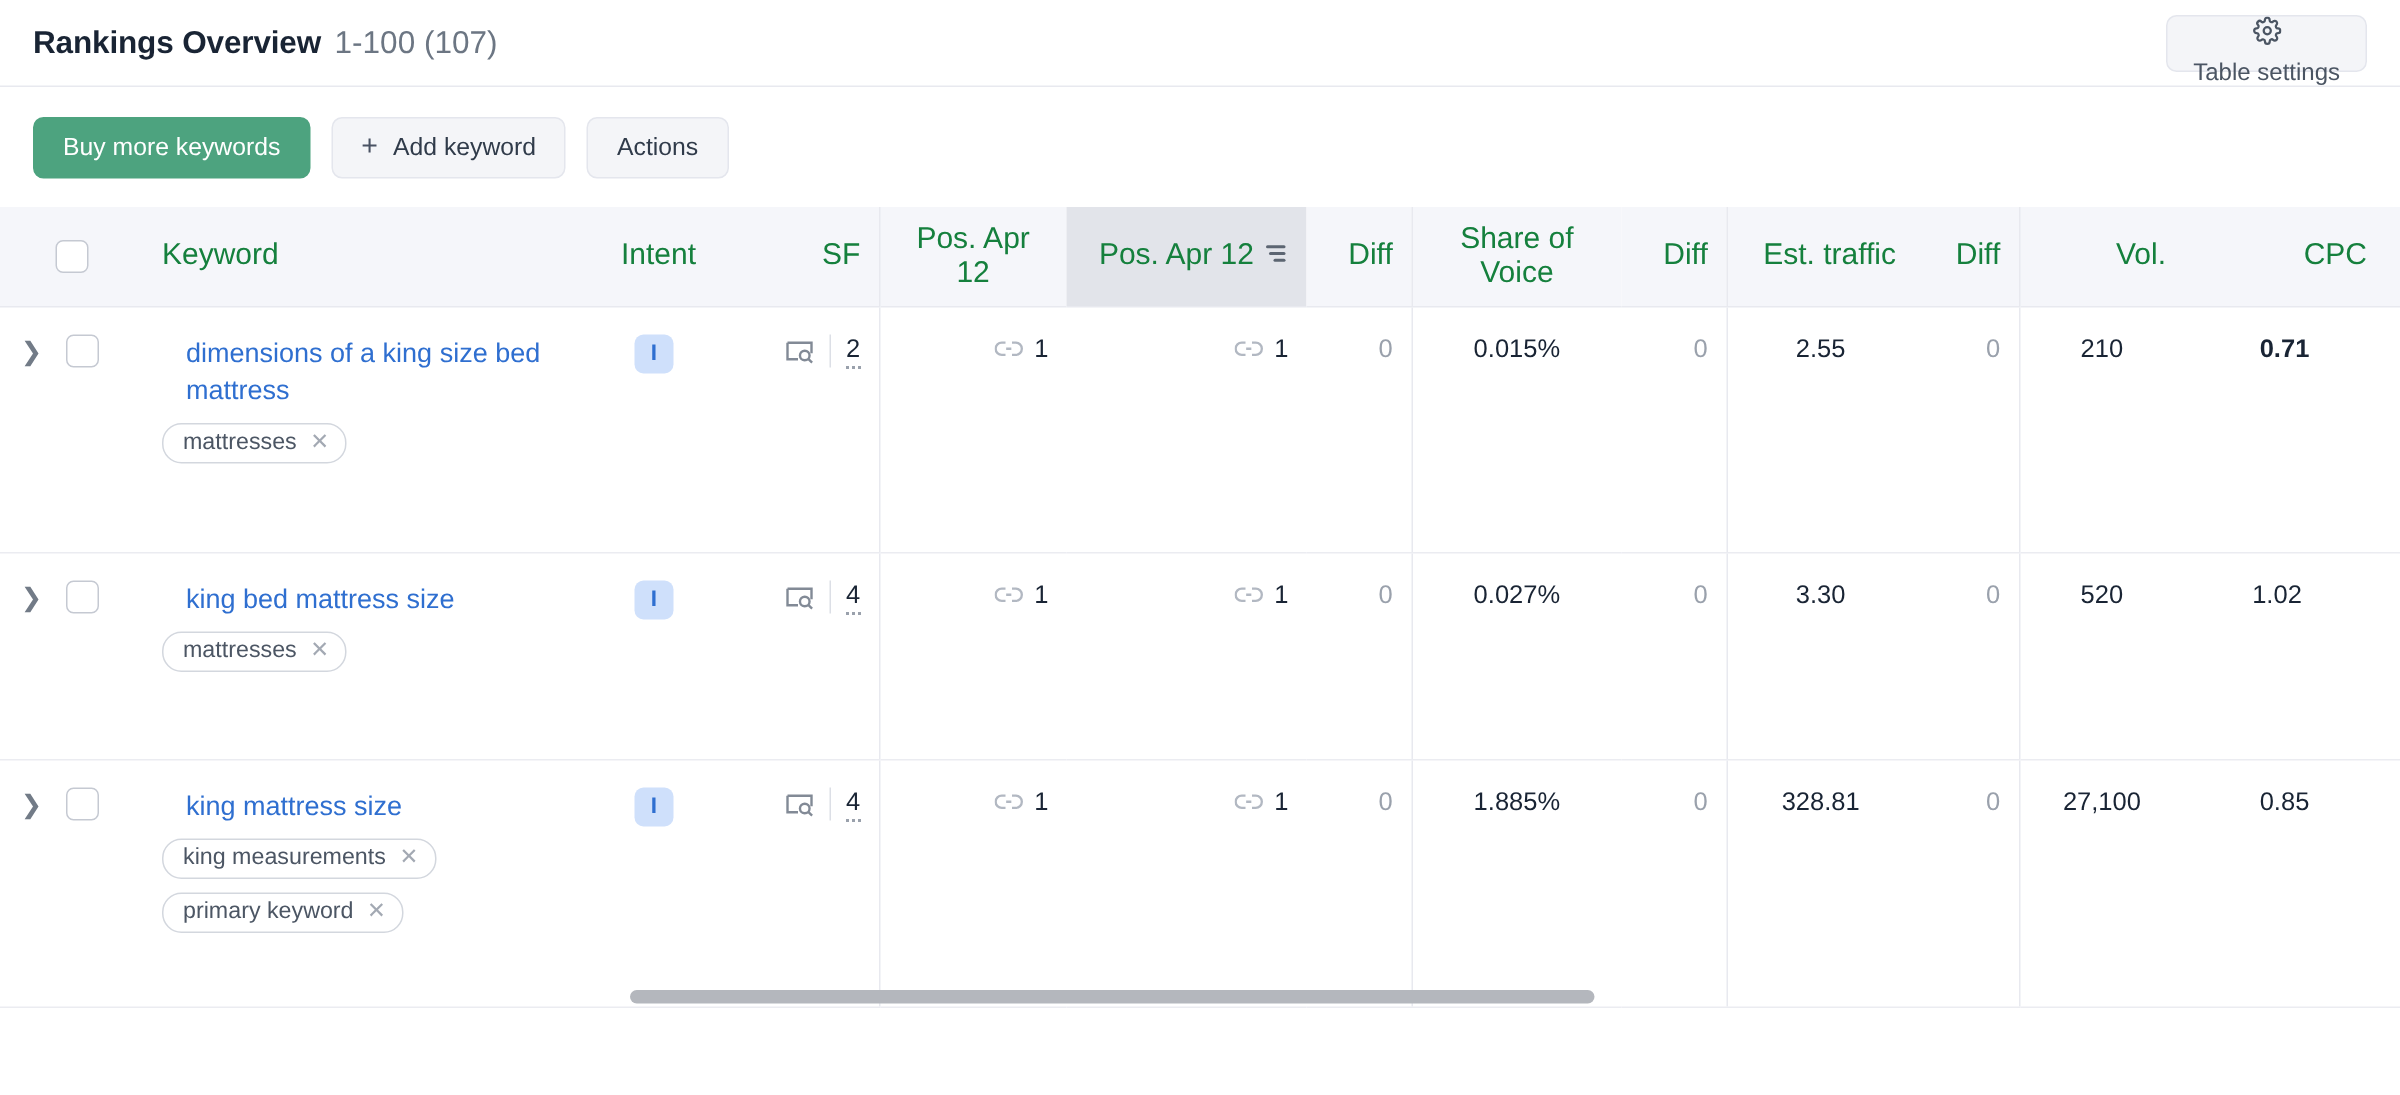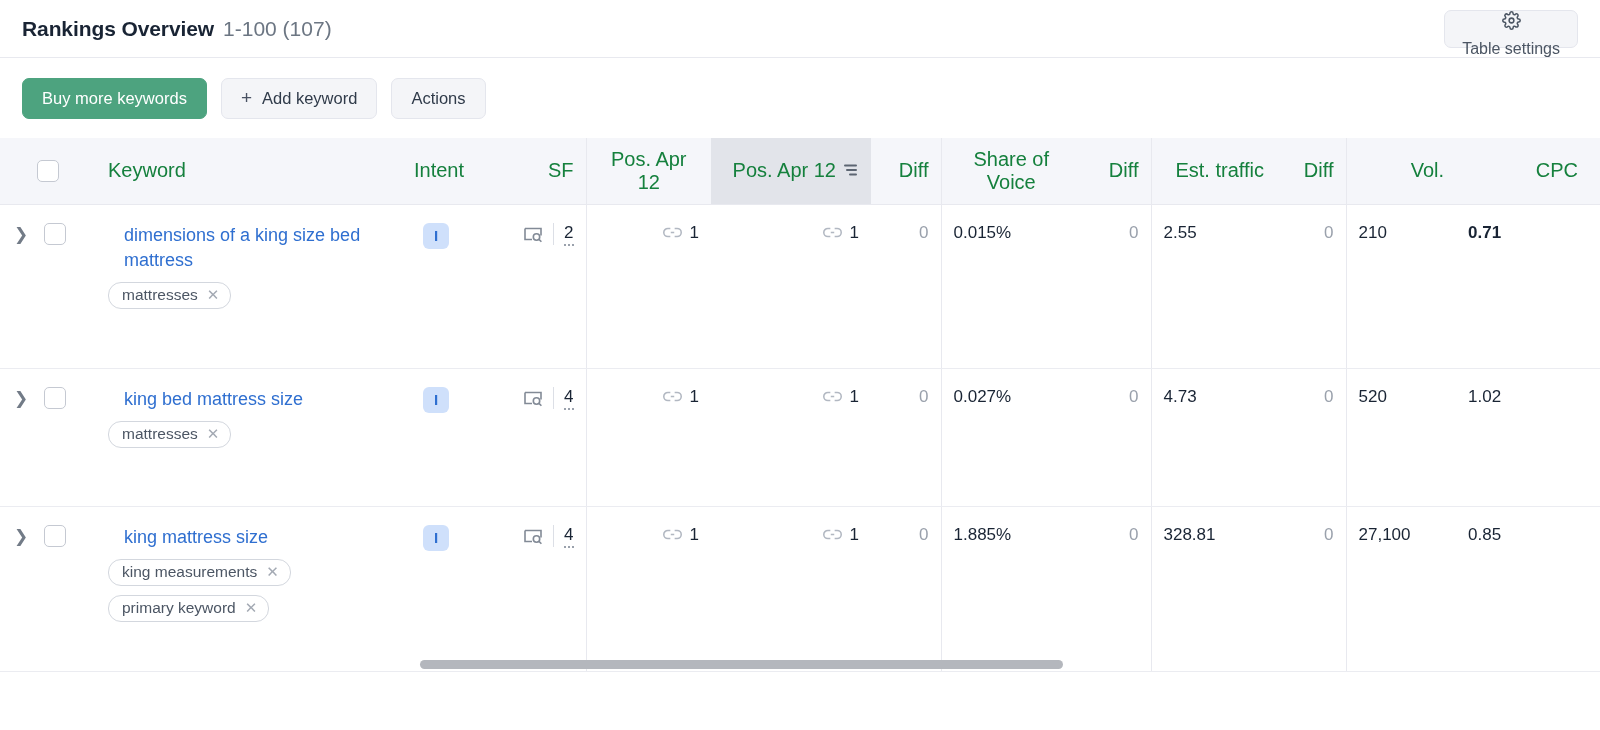--- a/index.html
+++ b/index.html
@@ -124,21 +124,21 @@
     font-size: 17px;
     color: #192434;
     vertical-align: top;
     padding: 18px 12px 0 12px;
     background: #ffffff;
   }
   tbody tr.r1 td { height: 164px; }
   tbody tr.r2 td { height: 138px; }
   tbody tr.r3 td { height: 165px; }
 
-  td.num { text-align: left; }
+  td.num { text-align: center; }
   td.zero { text-align: right; color: #9aa1ac; }
 
   .kw-cell { display: flex; align-items: flex-start; }
   .chev {
     width: 18px; flex: 0 0 18px; color: #727b87;
     font-size: 17px; line-height: 20px; cursor: pointer;
     display: flex; align-items: center; justify-content: center;
     padding-top: 2px;
   }
   .cb {
@@ -457,21 +457,21 @@
               <path d="M8.5 3.3H5.6A4.7 4.7 0 0 0 5.6 12.7h2.9"></path>
               <path d="M13.5 3.3h2.9a4.7 4.7 0 0 1 0 9.4h-2.9"></path>
             </svg>
           </span>
           <span>1</span>
         </div>
       </td>
       <td class="zero">0</td>
       <td class="num col-sep">0.027%</td>
       <td class="zero">0</td>
-      <td class="num col-sep">4.73</td>
+      <td class="num col-sep">3.30</td>
       <td class="zero">0</td>
       <td class="num col-sep">520</td>
       <td class="num" style="padding-right:32px;">1.02</td>
     </tr>
 
     <tr class="r3">
       <td>
         <div class="kw-cell">
           <span class="chev">❯</span>
           <span class="cb"></span>

